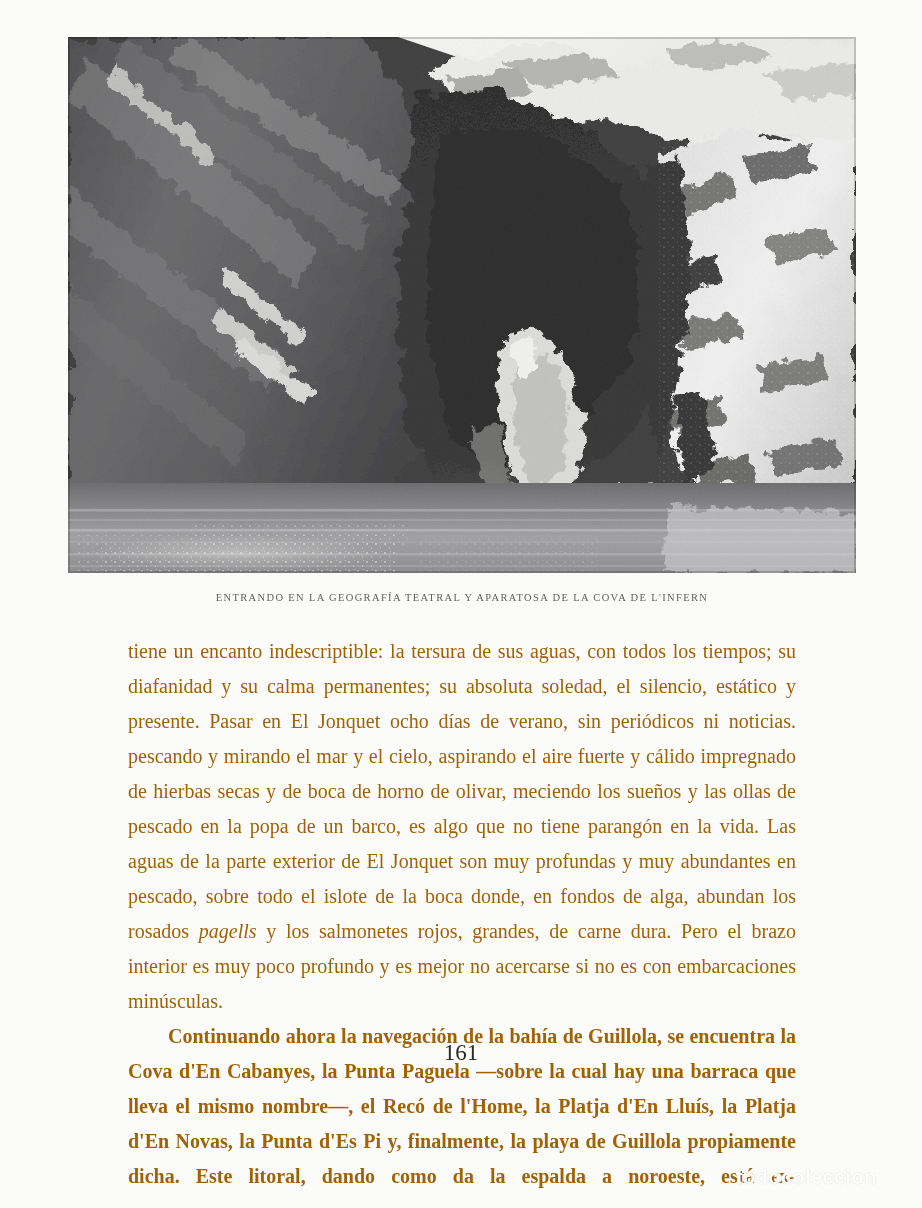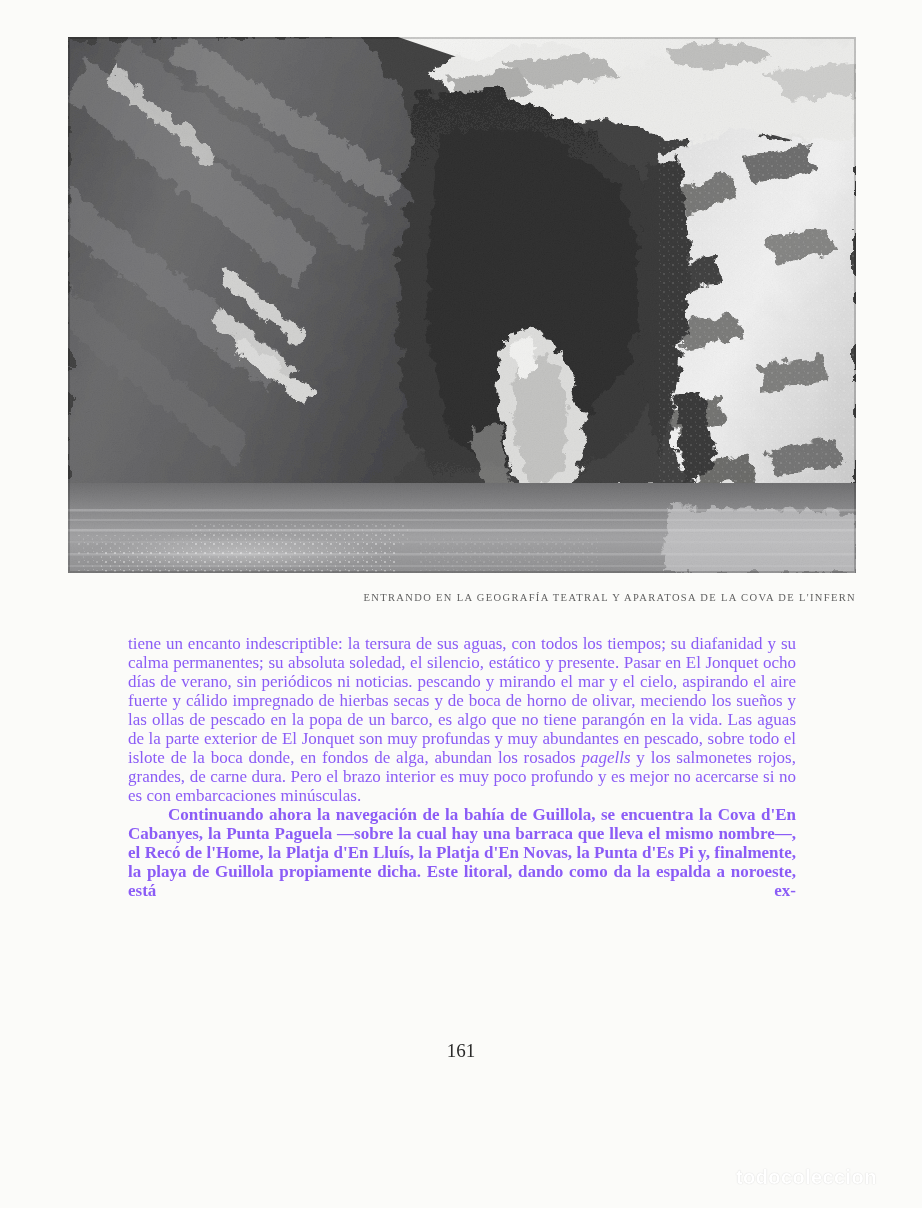--- a/index.html
+++ b/index.html
@@ -26,57 +26,57 @@
     overflow: hidden;
   }
   .photo-frame svg { display: block; width: 100%; height: 100%; }
 
   
   .caption {
     position: absolute;
     left: 68px;
     top: 592px;
     width: 788px;
-    text-align: right;
+    text-align: center;
     font-family: "Liberation Serif", serif;
     font-size: 10.5px;
     letter-spacing: 1.35px;
     color: #5f5f5f;
     white-space: nowrap;
   }
 
   
   .body-text {
     position: absolute;
     left: 128px;
     top: 634px;
     width: 668px;
     font-family: "Liberation Serif", serif;
-    font-size: 17px;
-    line-height: 19px;
-    color: #8b5cf6;
+    font-size: 20px;
+    line-height: 35px;
+    color: #a16207;
     text-align: justify;
     text-justify: inter-word;
   }
   .body-text p { margin: 0; }
   .body-text p.indent { text-indent: 40px; }
   .body-text i { font-style: italic; }
 
   
   .just-all { text-align-last: justify; font-weight: bold; }
 
   
   .folio {
     position: absolute;
     left: 0;
     top: 1040px;
     width: 922px;
     text-align: center;
     font-family: "Liberation Serif", serif;
-    font-size: 19px;
+    font-size: 23px;
     color: #2a2a2a;
   }
 
   
   .watermark {
     position: absolute;
     left: 736px;
     top: 1166px;
     font-family: "Liberation Sans", sans-serif;
     font-size: 20px;

